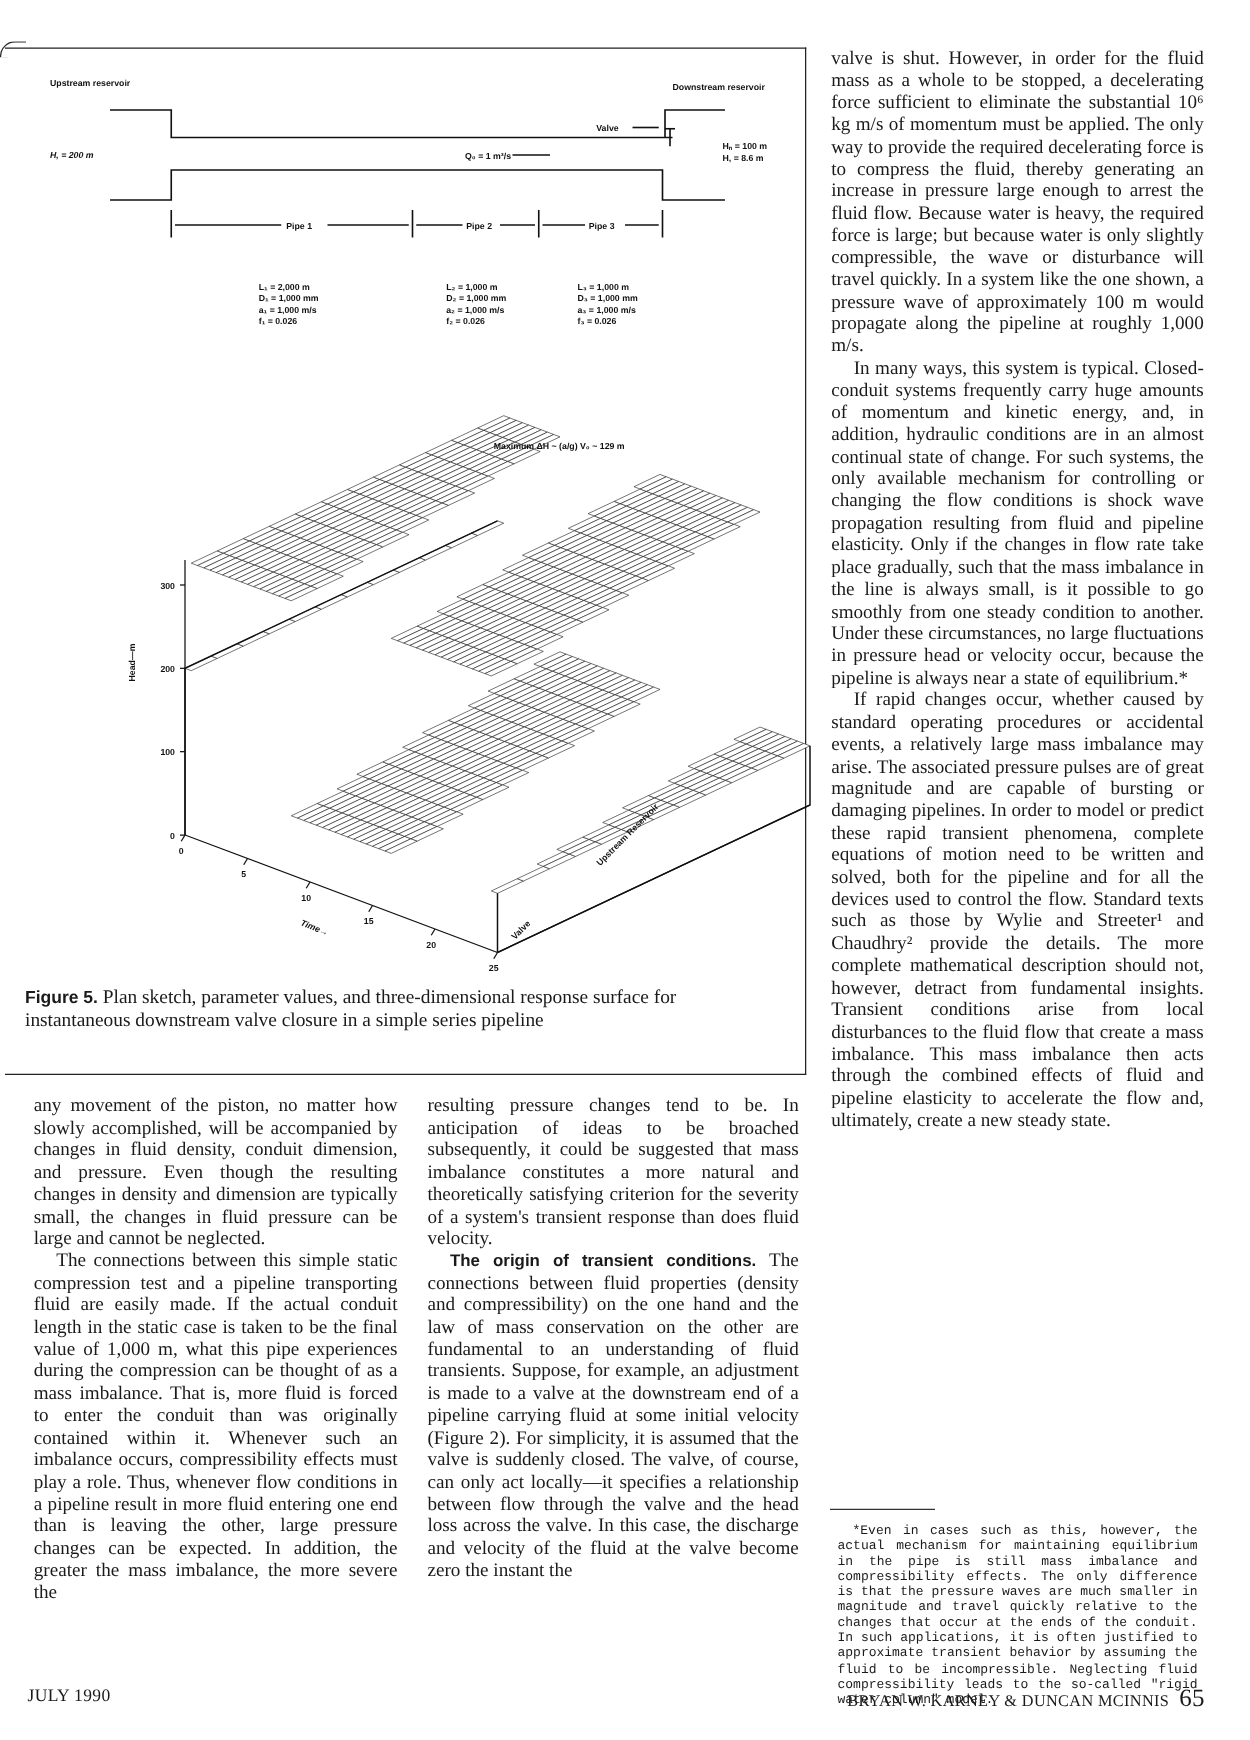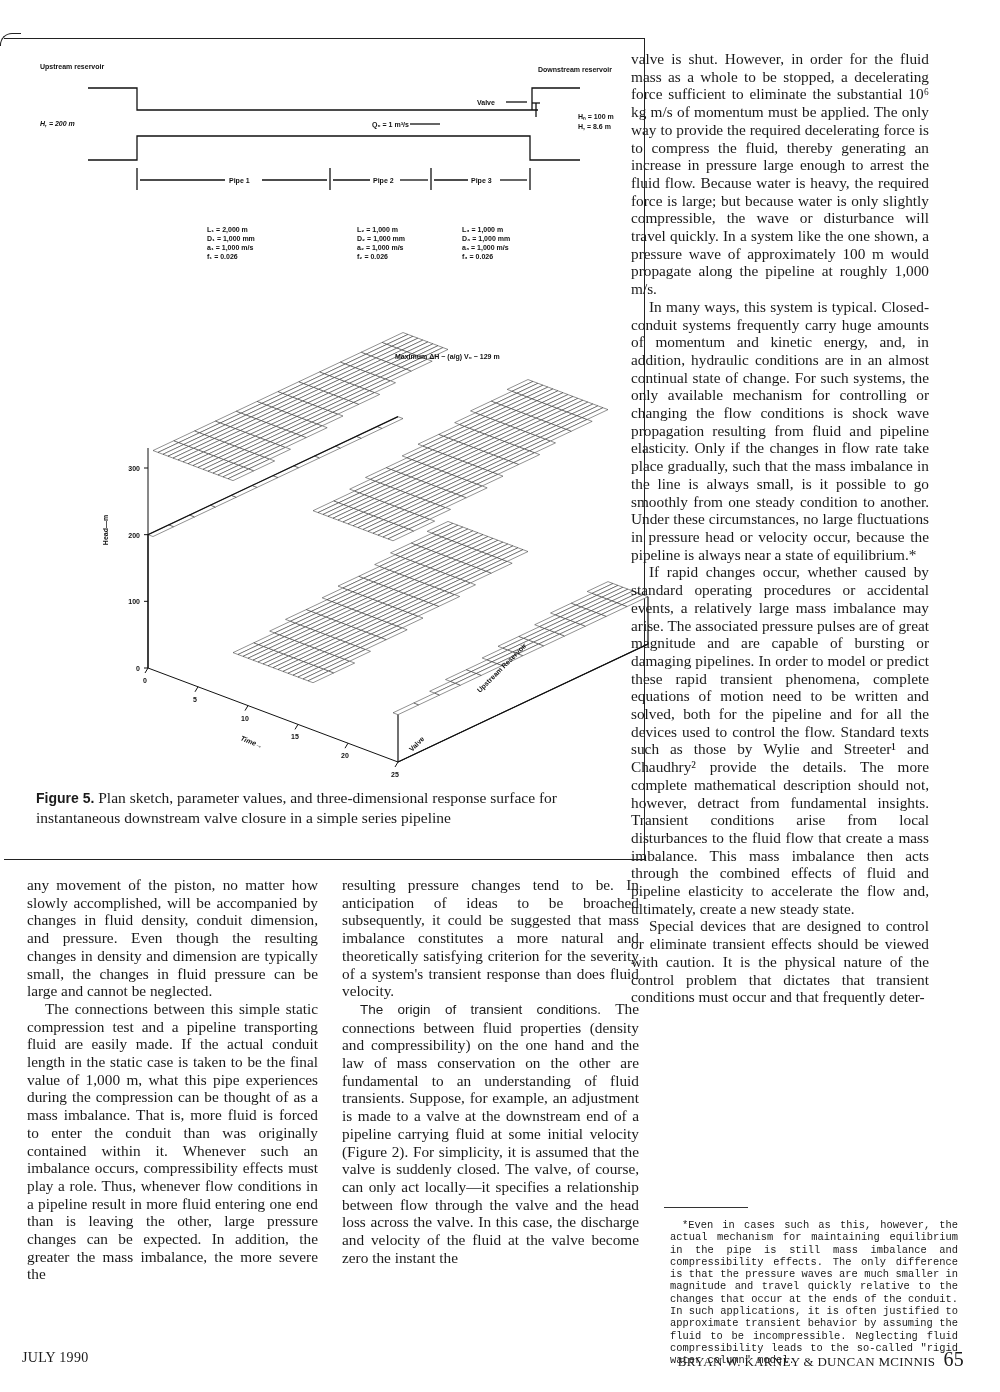--- a/index.html
+++ b/index.html
@@ -4,29 +4,29 @@
 <style>
   html, body { margin:0; padding:0; background:#fff; }
   body { width:1000px; height:1392px; position:relative; overflow:hidden; color:#1a1a1a;
          font-family:"Liberation Serif", serif; }
   .figure-box { position:absolute; left:4px; top:38px; width:640px; height:820px;
                 border-top:1.5px solid #222; border-right:1.5px solid #222; border-bottom:1.5px solid #222; }
   .figure-box .curl { position:absolute; left:-4px; top:-6px; width:20px; height:12px;
                 border-top:1.5px solid #222; border-left:1.5px solid #222; border-radius:12px 0 0 0; }
   svg text { font-family:"Liberation Sans", sans-serif; fill:#111; }
   .sk { font-weight:bold; font-size:7px; }
-  .caption { position:absolute; left:36px; top:788px; width:600px; font-size:15.5px; line-height:19px; }
+  .caption { position:absolute; left:20px; top:788px; width:600px; font-size:15.5px; line-height:19px; }
   .caption .figlabel { font-family:"Liberation Sans", sans-serif; font-weight:bold; font-size:14px; }
   .col { position:absolute; font-size:15.3px; line-height:17.7px; text-align:justify; }
   .col p { margin:0; text-indent:0; }
   .col p.ind { text-indent:18px; }
-  .col .runhead { font-family:"Liberation Sans", sans-serif; font-weight:normal; font-size:13.5px; }
+  .col .runhead { font-family:"Liberation Sans", sans-serif; font-weight:bold; font-size:13.5px; }
   #col1 { left:27px; top:876px; width:291px; }
   #col2 { left:342px; top:876px; width:297px; }
-  #col3 { left:631px; top:38px; width:298px;margin-top:12px; }
+  #col3 { left:665px; top:38px; width:298px; }
   .footrule { position:absolute; left:664px; top:1207px; width:84px; border-top:1px solid #333; }
   .footnote { position:absolute; left:664px; top:1213px; width:300px; font-size:10.4px; line-height:12.3px; text-align:justify; }
   .footnote p { margin:6px; text-indent:12px;font-family:Liberation Mono, monospace; }
   .footer-left { position:absolute; left:22px; top:1350px; font-size:14px; letter-spacing:0.3px; }
   .footer-right { position:absolute; right:36px; top:1348px; font-size:13px; letter-spacing:0.3px; }
   .footer-right .pg { font-size:20px; margin-left:8px; }
 </style>
 </head>
 <body>
 
@@ -733,21 +733,20 @@
 
 <div class="col" id="col2">
   <p>resulting pressure changes tend to be. In anticipation of ideas to be broached subsequently, it could be suggested that mass imbalance constitutes a more natural and theoretically satisfying criterion for the severity of a system's transient response than does fluid velocity.</p>
   <p class="ind"><span class="runhead">The origin of transient conditions.</span><span> The connections between fluid properties (density and compressibility) on the one hand and the law of mass conservation on the other are fundamental to an understanding of fluid transients. Suppose, for example, an adjustment is made to a valve at the downstream end of a pipeline carrying fluid at some initial velocity (Figure 2). For simplicity, it is assumed that the valve is suddenly closed. The valve, of course, can only act locally—it specifies a relationship between flow through the valve and the head loss across the valve. In this case, the discharge and velocity of the fluid at the valve become zero the instant the</span></p>
 </div>
 
 <div class="col" id="col3">
   <p>valve is shut. However, in order for the fluid mass as a whole to be stopped, a decelerating force sufficient to eliminate the substantial 10⁶ kg m/s of momentum must be applied. The only way to provide the required decelerating force is to compress the fluid, thereby generating an increase in pressure large enough to arrest the fluid flow. Because water is heavy, the required force is large; but because water is only slightly compressible, the wave or disturbance will travel quickly. In a system like the one shown, a pressure wave of approximately 100 m would propagate along the pipeline at roughly 1,000 m/s.</p>
   <p class="ind">In many ways, this system is typical. Closed-conduit systems frequently carry huge amounts of momentum and kinetic energy, and, in addition, hydraulic conditions are in an almost continual state of change. For such systems, the only available mechanism for controlling or changing the flow conditions is shock wave propagation resulting from fluid and pipeline elasticity. Only if the changes in flow rate take place gradually, such that the mass imbalance in the line is always small, is it possible to go smoothly from one steady condition to another. Under these circumstances, no large fluctuations in pressure head or velocity occur, because the pipeline is always near a state of equilibrium.*</p>
   <p class="ind">If rapid changes occur, whether caused by standard operating procedures or accidental events, a relatively large mass imbalance may arise. The associated pressure pulses are of great magnitude and are capable of bursting or damaging pipelines. In order to model or predict these rapid transient phenomena, complete equations of motion need to be written and solved, both for the pipeline and for all the devices used to control the flow. Standard texts such as those by Wylie and Streeter¹ and Chaudhry² provide the details. The more complete mathematical description should not, however, detract from fundamental insights. Transient conditions arise from local disturbances to the fluid flow that create a mass imbalance. This mass imbalance then acts through the combined effects of fluid and pipeline elasticity to accelerate the flow and, ultimately, create a new steady state.</p>
-  <p class="ind">Special devices that are designed to control or eliminate transient effects should be viewed with caution. It is the physical nature of the control problem that dictates that transient conditions must occur and that frequently deter-</p>
 </div>
 
 <div class="footrule"></div>
 <div class="footnote">
     <p>*Even in cases such as this, however, the actual mechanism for maintaining equilibrium in the pipe is still mass imbalance and compressibility effects. The only difference is that the pressure waves are much smaller in magnitude and travel quickly relative to the changes that occur at the ends of the conduit. In such applications, it is often justified to approximate transient behavior by assuming the fluid to be incompressible. Neglecting fluid compressibility leads to the so-called "rigid water column" model.</p>
   </div>
 
 <div class="footer-left">JULY 1990</div>
 <div class="footer-right"><span>BRYAN W. KARNEY &amp; DUNCAN MCINNIS</span><span class="pg">65</span></div>
 

